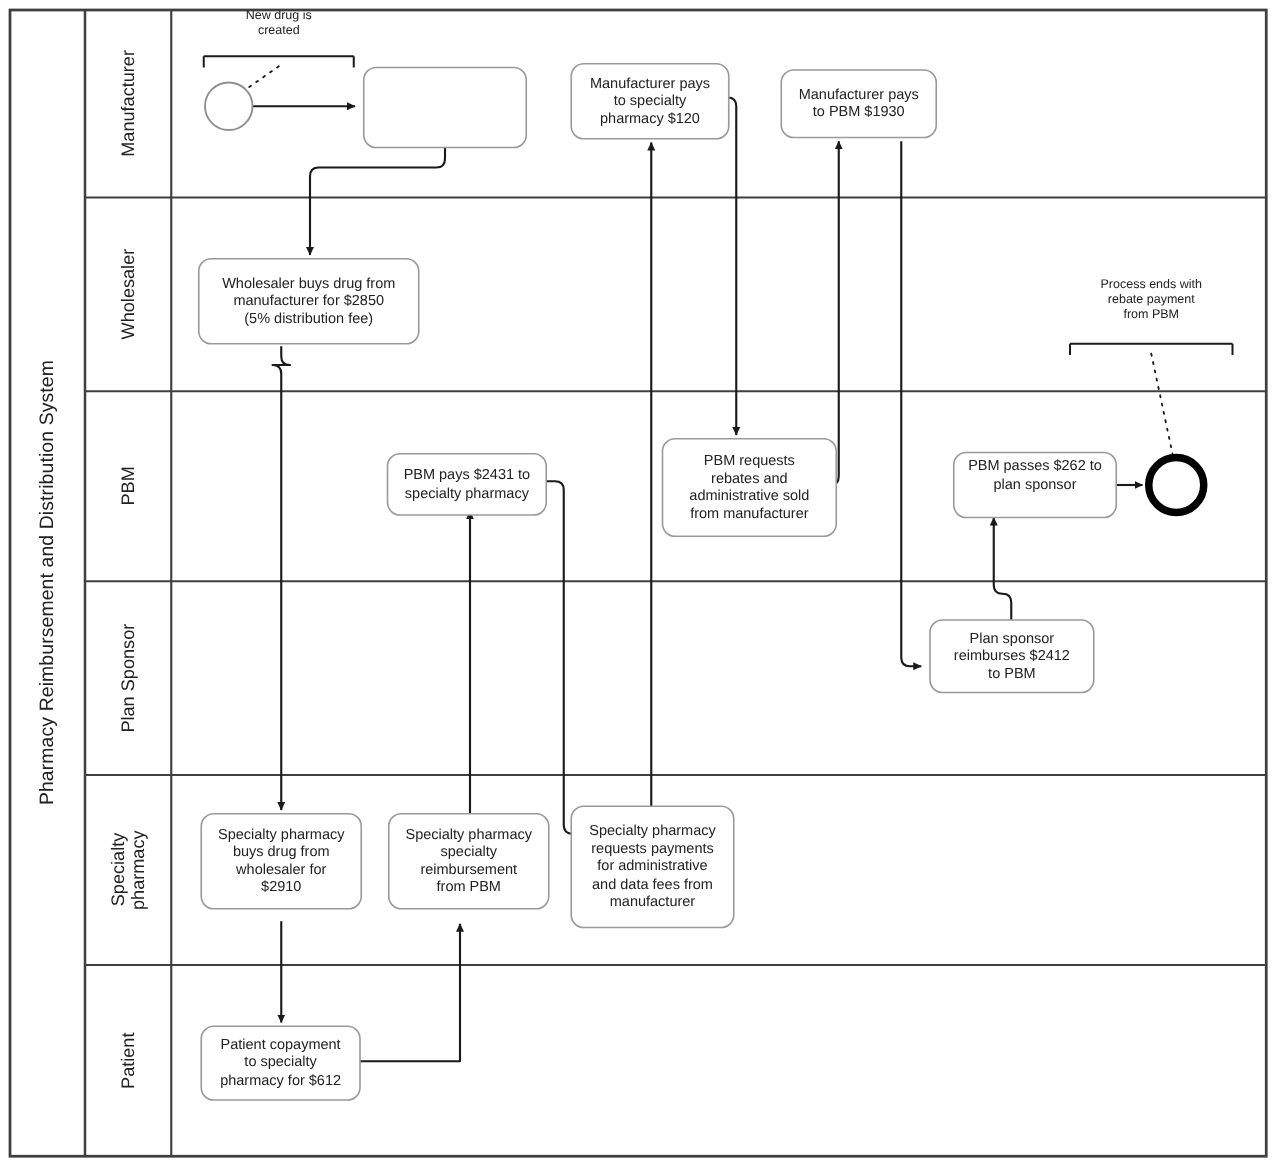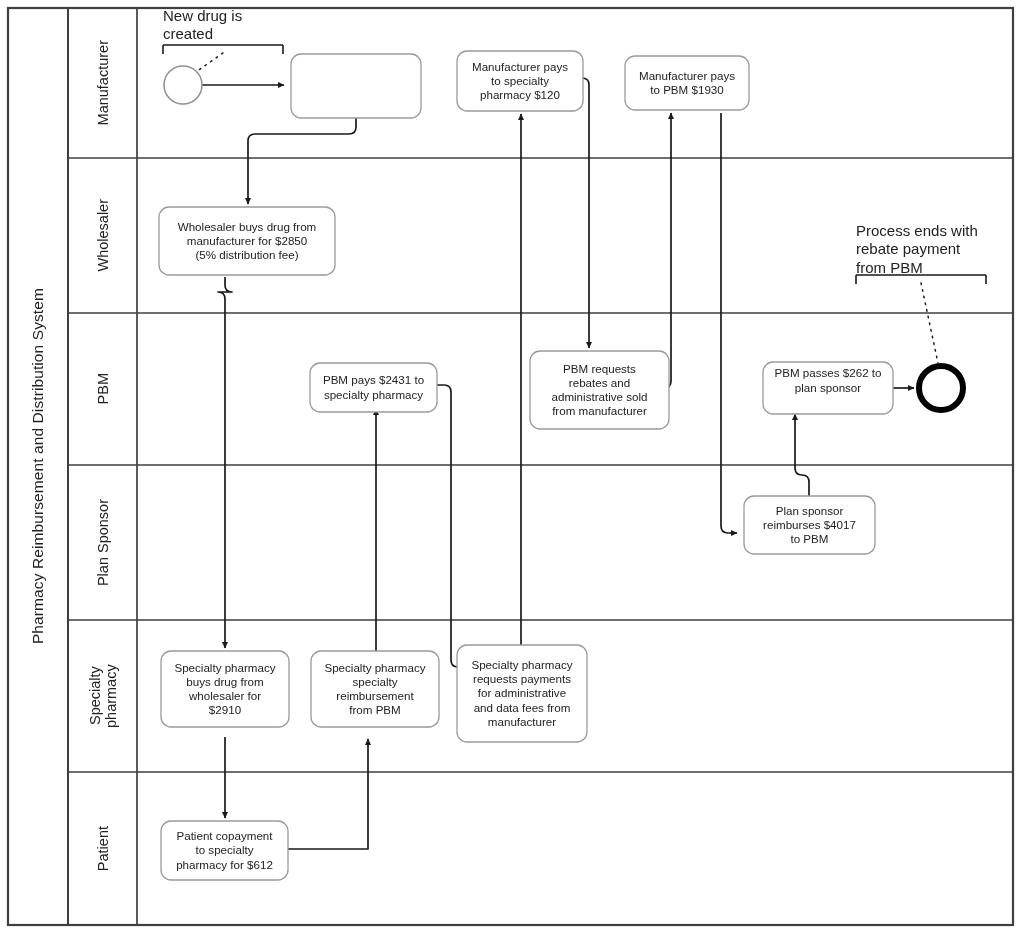--- a/index.html
+++ b/index.html
@@ -8,21 +8,21 @@
   svg#diagram{position:absolute;left:0;top:0;width:1024px;height:936px;}
   .lane-title{
     font-size:15.5px;color:#222;letter-spacing:.1px;
   }
   .lane-label{
     font-size:14.5px;color:#222;
   }
   .box-text{
     font-size:11.6px;color:#222;line-height:1.22;text-align:center;
   }
-  .anno-text{font-size:15px;color:#222;line-height:1.22;text-align:left;}
+  .anno-text{font-size:10px;color:#222;line-height:1.22;text-align:center;}
   .vert{writing-mode:vertical-rl;transform:rotate(180deg);white-space:nowrap;}
   .fo-center{display:flex;align-items:center;justify-content:center;width:100%;height:100%;}
 </style>
 </head>
 <body>
 
 <div id="stage">
 
   <svg id="diagram" viewBox="0 0 1024 936" xmlns="http://www.w3.org/2000/svg">
     <defs>
@@ -180,21 +180,21 @@
   <div class="box-text fo-center" style="position:absolute;left:763px;top:362px;width:130px;height:37px;">
       <div>
     <div>PBM passes $262 to</div>
     <div>plan sponsor</div>
   </div>
     </div>
 
   <div class="box-text fo-center" style="position:absolute;left:744px;top:496px;width:131px;height:58px;">
       <div>
     <div>Plan sponsor</div>
-    <div>reimburses $4017</div>
+    <div>reimburses $2412</div>
     <div>to PBM</div>
   </div>
     </div>
 
   <div class="box-text fo-center" style="position:absolute;left:161px;top:651px;width:128px;height:76px;">
       <div>
     <div>Specialty pharmacy</div>
     <div>buys drug from</div>
     <div>wholesaler for</div>
     <div>$2910</div>

